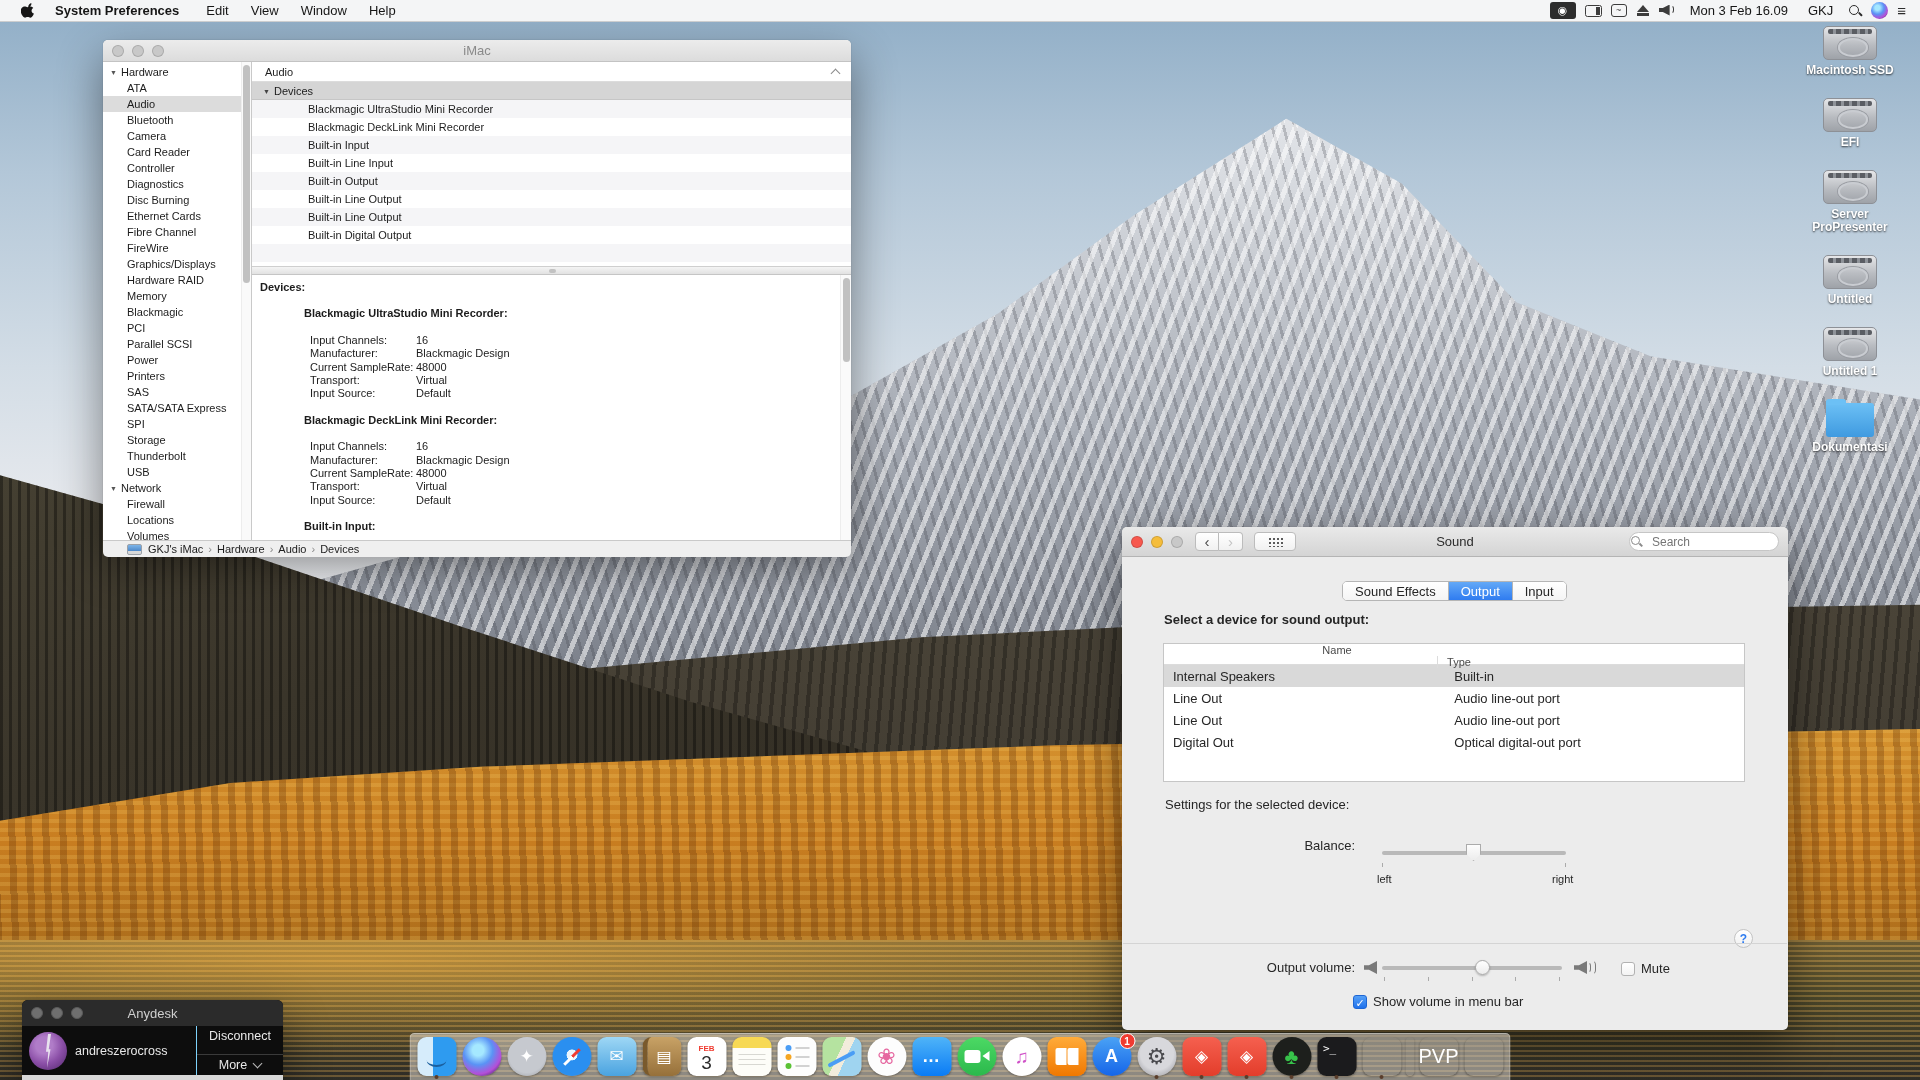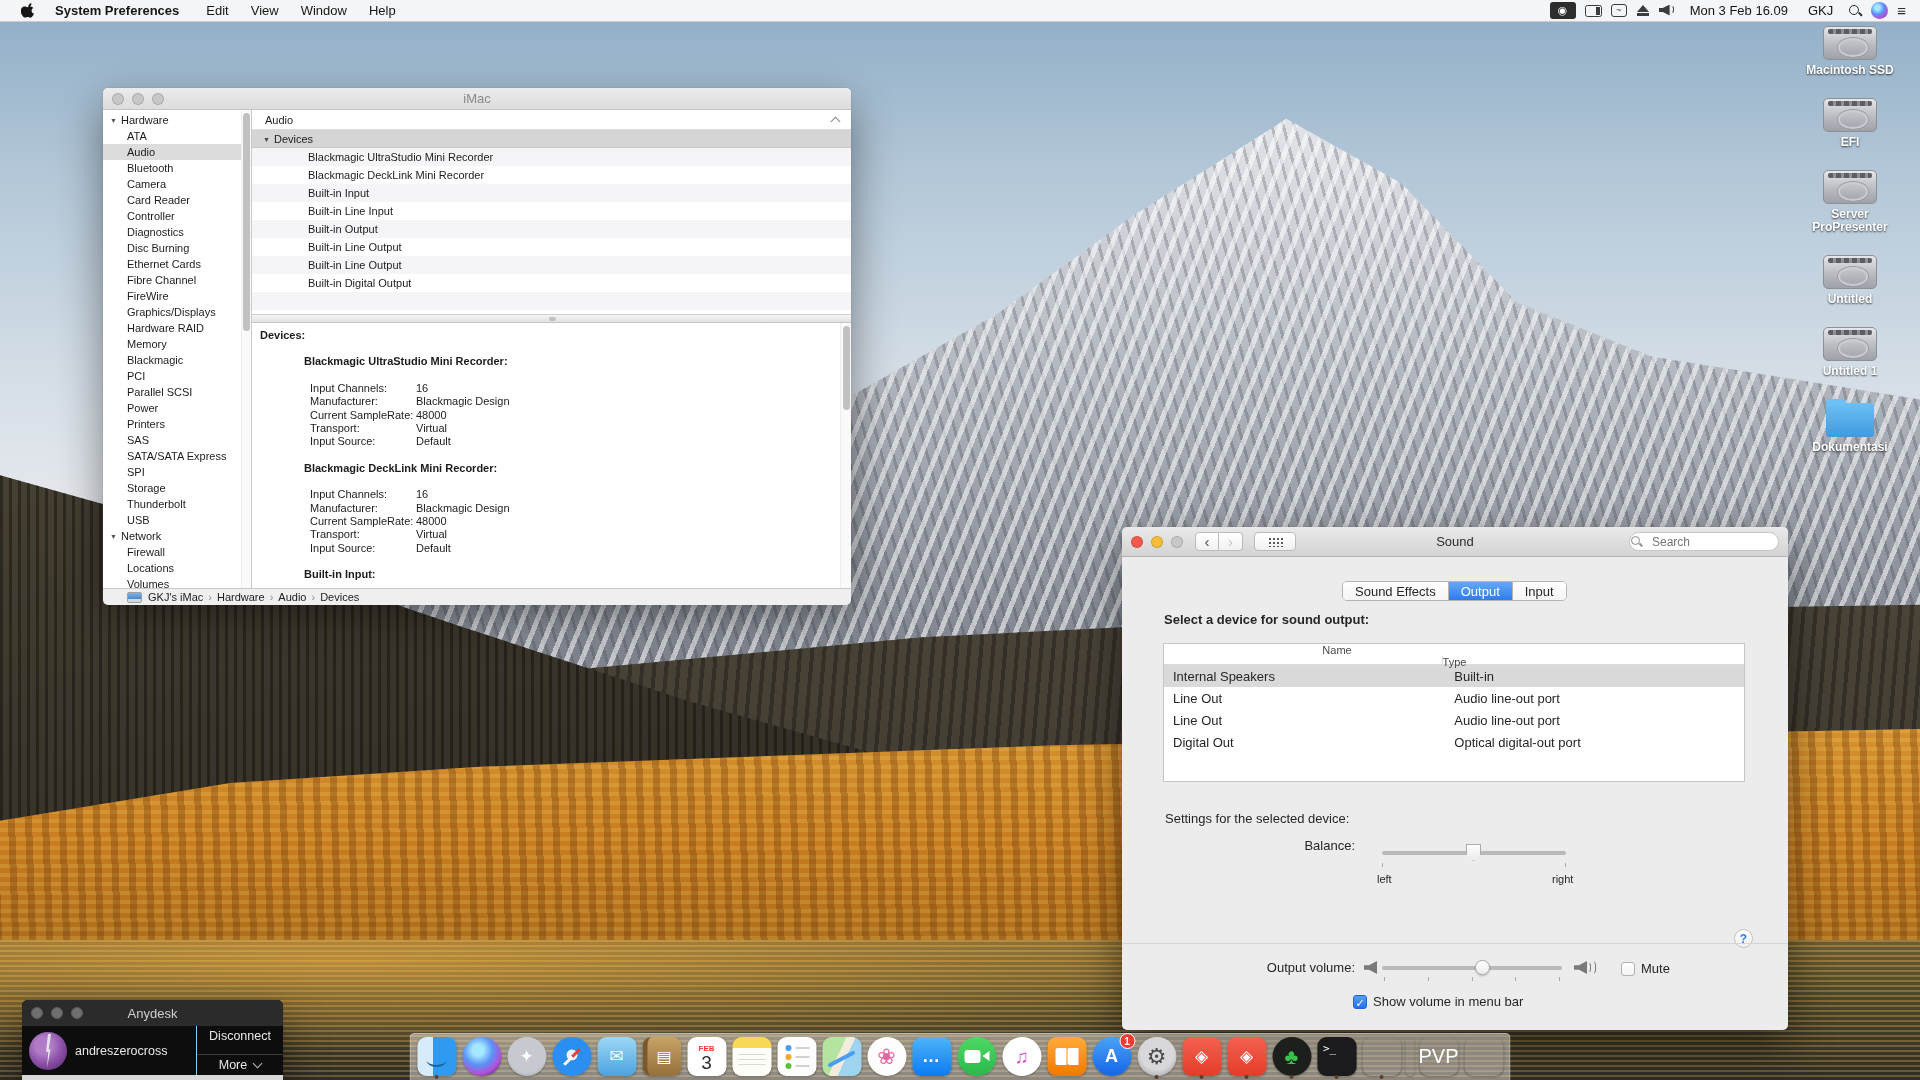--- a/index.html
+++ b/index.html
@@ -67,21 +67,21 @@
 
   
   .win{position:absolute;border-radius:5px;box-shadow:0 18px 45px rgba(0,0,0,.45),0 0 1px rgba(0,0,0,.4);}
   .lights{display:flex;gap:8px;}
   .light{width:12px;height:12px;border-radius:50%;border:.5px solid rgba(0,0,0,.15);}
   .l-gray{background:#c8c8c8;}
   .l-red{background:#f7584e;}
   .l-yellow{background:#f5bd3b;}
 
   
-  .sysinfo{left:103px;top:40px;width:748px;height:505px;background:#fff;font-size:11px;color:#1c1c1c;margin-top:48px;}
+  .sysinfo{left:103px;top:40px;width:748px;height:505px;background:#fff;font-size:11px;color:#1c1c1c;}
   .si-titlebar{height:22px;background:linear-gradient(#ececec,#dcdcdc);border-bottom:1px solid #c3c3c3;
     border-radius:5px 5px 0 0;display:flex;align-items:center;padding:0 9px;position:relative;}
   .si-title{position:absolute;left:0;right:0;text-align:center;color:#8a8a8a;font-size:13px;}
   .si-body{display:flex;height:478px;}
   .si-sidebar{width:138px;overflow:hidden;padding-top:2px;}
   .si-side-row{height:16px;line-height:16px;padding-left:24px;white-space:nowrap;}
   .si-side-row.group{padding-left:7px;font-weight:normal;}
   .si-side-row.group::before{content:"▼";font-size:7px;margin-right:4px;vertical-align:1px;color:#555;}
   .si-side-row.selected{background:#dcdcdc;}
   .si-scroll{width:10px;background:#fafafa;border-left:1px solid #ededed;position:relative;}
@@ -131,26 +131,26 @@
   .search-glass::before{content:"";position:absolute;left:0;top:0;width:7px;height:7px;border:1.4px solid #8a8a8a;border-radius:50%;}
   .search-glass::after{content:"";position:absolute;left:8px;top:8px;width:4px;height:1.5px;background:#8a8a8a;transform:rotate(45deg);}
   .snd-tabs{position:absolute;left:220px;top:54px;display:flex;height:20px;border:1px solid #b5b5b5;border-radius:5px;overflow:hidden;background:#fff;}
   .tab{padding:0 12px;line-height:20px;border-right:1px solid #b5b5b5;background:linear-gradient(#fff,#f4f4f4);}
   .tab:last-child{border-right:none;}
   .tab.selected{background:linear-gradient(#63a9f7,#2f7cf0);color:#fff;}
   .snd-select-label{position:absolute;left:42px;top:85px;font-weight:bold;}
   .snd-table{position:absolute;left:41px;top:116px;width:582px;height:139px;background:#fff;border:1px solid #c6c6c6;}
   .snd-thead{display:flex;height:21px;border-bottom:1px solid #dcdcdc;font-size:11px;color:#4a4a4a;align-items:center;flex-direction:column;}
   .snd-thead .c1{width:48.5%;padding-left:9px;}
-  .snd-thead .c2{flex:1;border-left:1px solid #dcdcdc;height:100%;display:flex;align-items:center;}
+  .snd-thead .c2{flex:1;padding-left:9px;border-left:1px solid #dcdcdc;height:100%;display:flex;align-items:center;}
   .snd-row{display:flex;height:22px;align-items:center;}
   .snd-row.selected{background:#d9d9d9;}
   .snd-row .c1{width:48.5%;padding-left:9px;}
   .snd-row .c2{flex:1;padding-left:9px;}
-  .snd-settings-label{position:absolute;left:43px;top:284px;}
+  .snd-settings-label{position:absolute;left:43px;top:270px;}
   .snd-balance-label{position:absolute;left:120px;top:311px;width:113px;text-align:right;}
   .slider{position:absolute;height:4px;background:#b9b9b9;border-radius:2px;}
   .sl-balance{left:260px;top:324px;width:184px;}
   .sl-thumb-pent{position:absolute;top:-7px;width:15px;height:17px;background:linear-gradient(#fdfdfd,#ececec);
     border:1px solid #ababab;clip-path:polygon(0 0,100% 0,100% 58%,50% 100%,0 58%);margin-left:-8px;}
   .tickrow{position:absolute;display:flex;justify-content:space-between;}
   .tick{width:1px;height:4px;background:#aaa;}
   .sl-balance-ticks{left:260px;top:336px;width:184px;}
   .snd-left-label{position:absolute;left:255px;top:346px;font-size:11px;}
   .snd-right-label{position:absolute;left:430px;top:346px;font-size:11px;}

